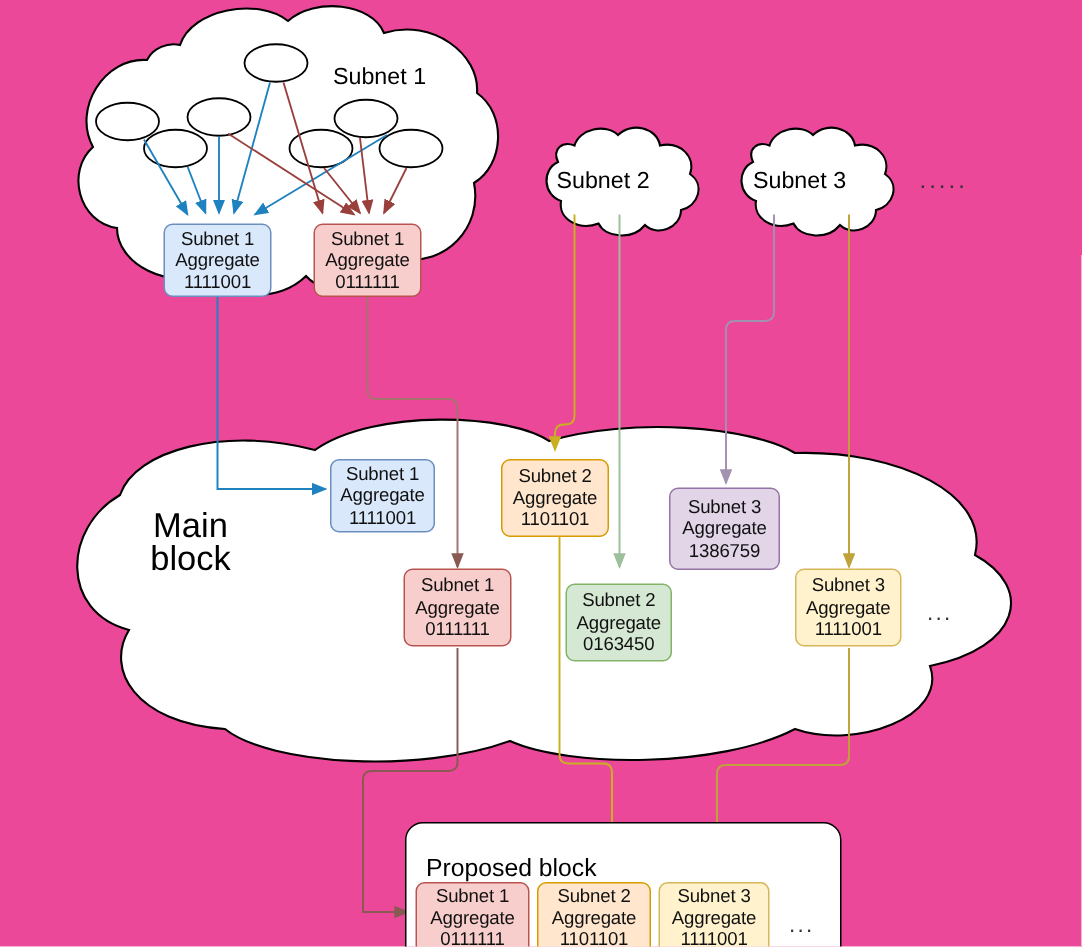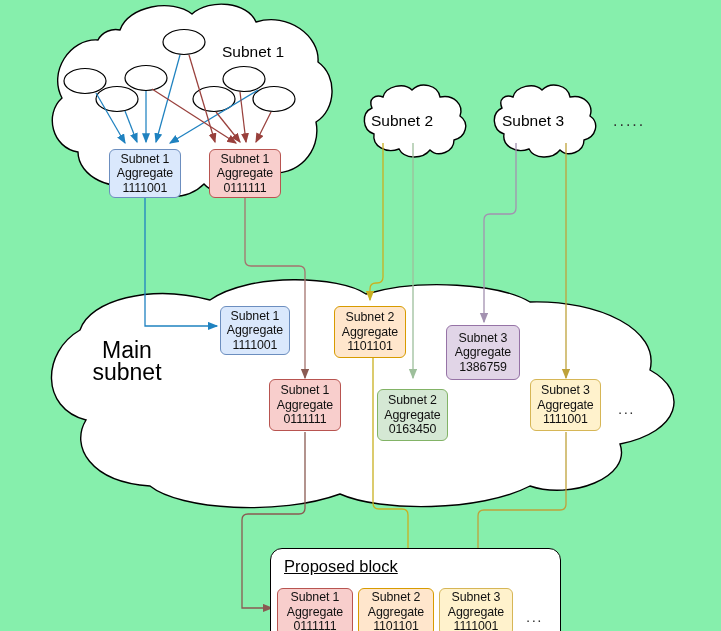--- a/index.html
+++ b/index.html
@@ -1,19 +1,19 @@
 <!DOCTYPE html>
 <html><head>
 <meta charset="utf-8">
 <title>Subnet Aggregate Diagram</title>
 <style>
   html,body{margin:0;padding:0;background:#ffffff;}
   body{width:721px;height:631px;overflow:hidden;
        font-family:"Liberation Sans","DejaVu Sans",sans-serif;}
-  #stage{position:relative;width:721px;height:631px;background:#86efac;}
+  #stage{position:relative;width:721px;height:631px;background:#ec4899;}
   svg#diagram{position:absolute;left:0;top:0;width:721px;height:631px;}
   .cloud-path{fill:#ffffff;stroke:#000000;stroke-width:1.4;}
   .node-ellipse{fill:#ffffff;stroke:#000000;stroke-width:1.2;}
   .blk{position:absolute;box-sizing:border-box;border-radius:6px;
        border-width:1px;border-style:solid;text-align:center;
        font-size:12.4px;line-height:14.6px;color:#111;
        display:flex;flex-direction:column;align-items:center;
        justify-content:center;letter-spacing:-0.1px;}
   .blk span{display:block;white-space:nowrap;}
   .lbl{position:absolute;color:#000;white-space:nowrap;}
@@ -159,21 +159,21 @@
     <path d="M 566 432 L 566 504 Q 566 510 560 510 L 484 510 Q 478 510 478 516 L 478 580" fill="none" stroke="#bfa23a" stroke-width="1.3" marker-end="url(#ah-tan)"></path>
   </svg>
 
   <div class="lbl cloud-label" style="left:222px;top:43px;">Subnet 1</div>
   <div class="lbl cloud-label" style="left:371px;top:112px;">Subnet 2</div>
   <div class="lbl cloud-label" style="left:502px;top:112px;">Subnet 3</div>
 
   <div class="lbl dots" style="left:613px;top:112px;">.....</div>
 
   <div class="lbl main-label" style="left:92px;top:339px;width:70px;">Main</div>
-  <div class="lbl main-label" style="left:92px;top:361px;width:70px;">subnet</div>
+  <div class="lbl main-label" style="left:92px;top:361px;width:70px;">block</div>
 
   <div class="lbl dots-sm" style="left:618px;top:400px;">...</div>
 
   <div class="blk" style="left:109px;top:149px;width:72px;height:49px;
               background:#dae8fc;border-color:#6c8ebf;">
     <span>Subnet 1</span>
     <span>Aggregate</span>
     <span>1111001</span>
   </div>
 
@@ -222,21 +222,21 @@
   <div class="blk" style="left:377px;top:389px;width:71px;height:52px;
               background:#d5e8d4;border-color:#82b366;">
     <span>Subnet 2</span>
     <span>Aggregate</span>
     <span>0163450</span>
   </div>
 
   <div class="pblock" style="left:270px;top:548px;width:291px;height:120px;">
   </div>
 
-  <div class="lbl block-title" style="left:284px;top:557px;text-decoration:underline;">Proposed block</div>
+  <div class="lbl block-title" style="left:284px;top:570px;">Proposed block</div>
 
   <div class="blk" style="left:277px;top:588px;width:76px;height:48px;
               background:#f8cecc;border-color:#b85450;">
     <span>Subnet 1</span>
     <span>Aggregate</span>
     <span>0111111</span>
   </div>
 
   <div class="blk" style="left:358px;top:588px;width:76px;height:48px;
               background:#ffe6cc;border-color:#d79b00;">

